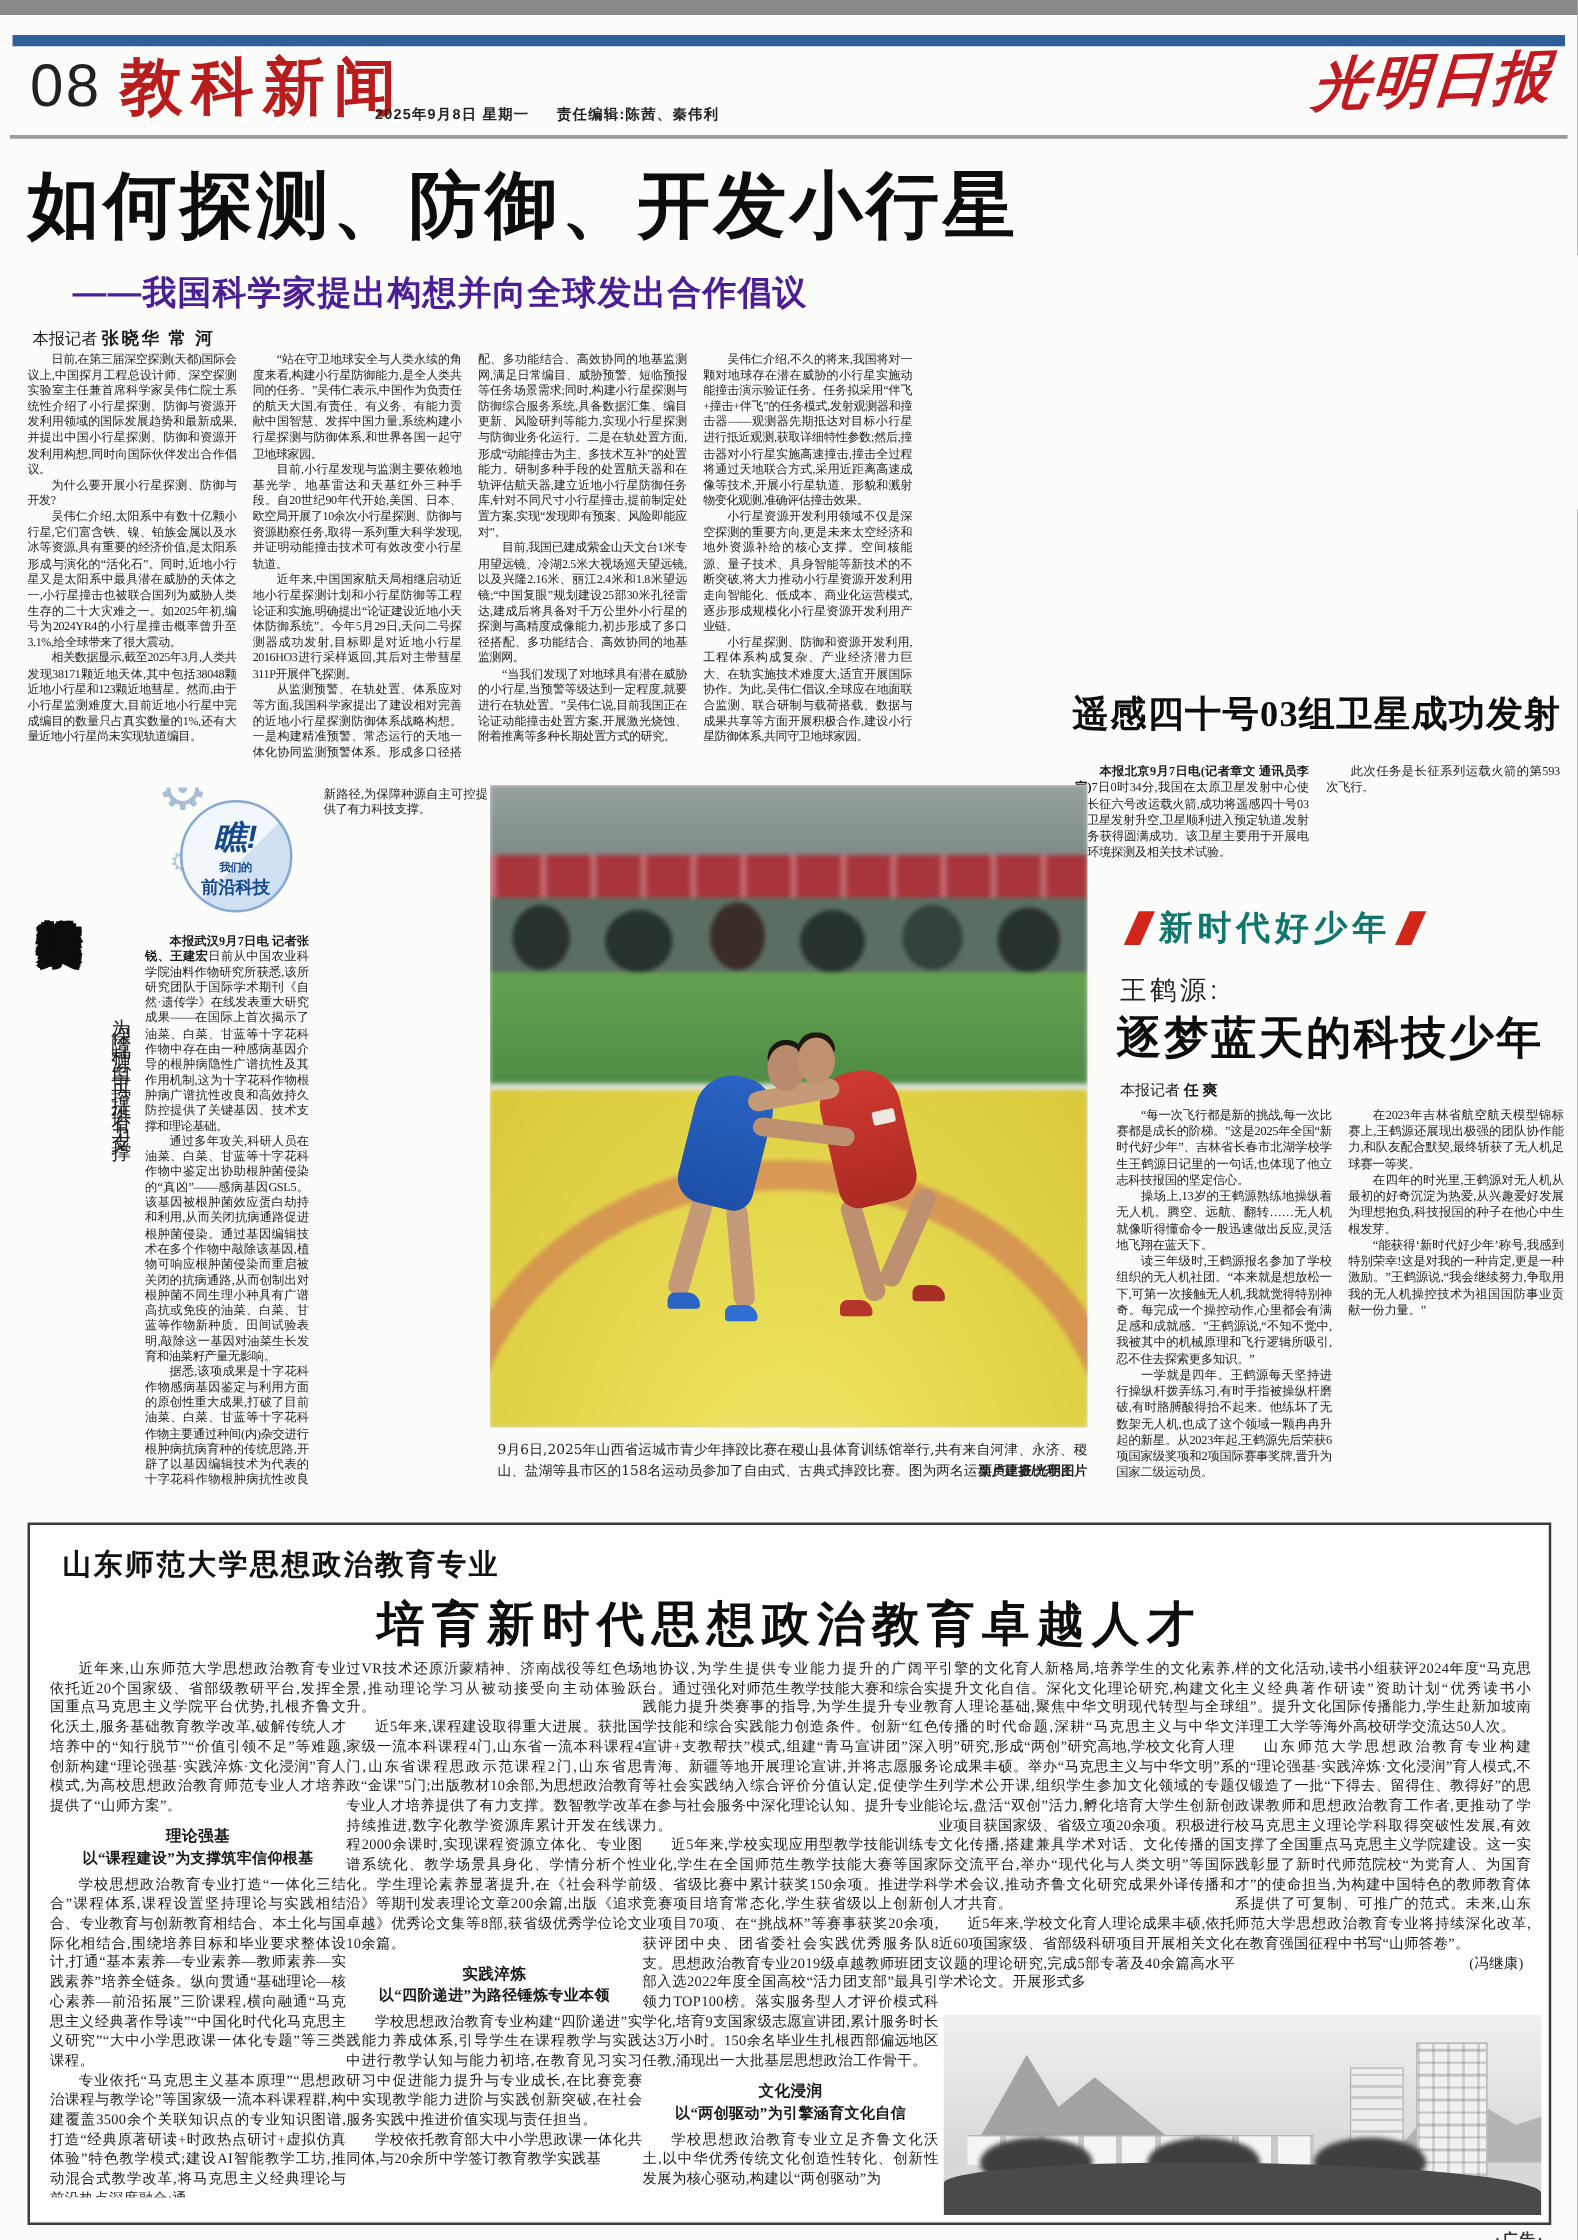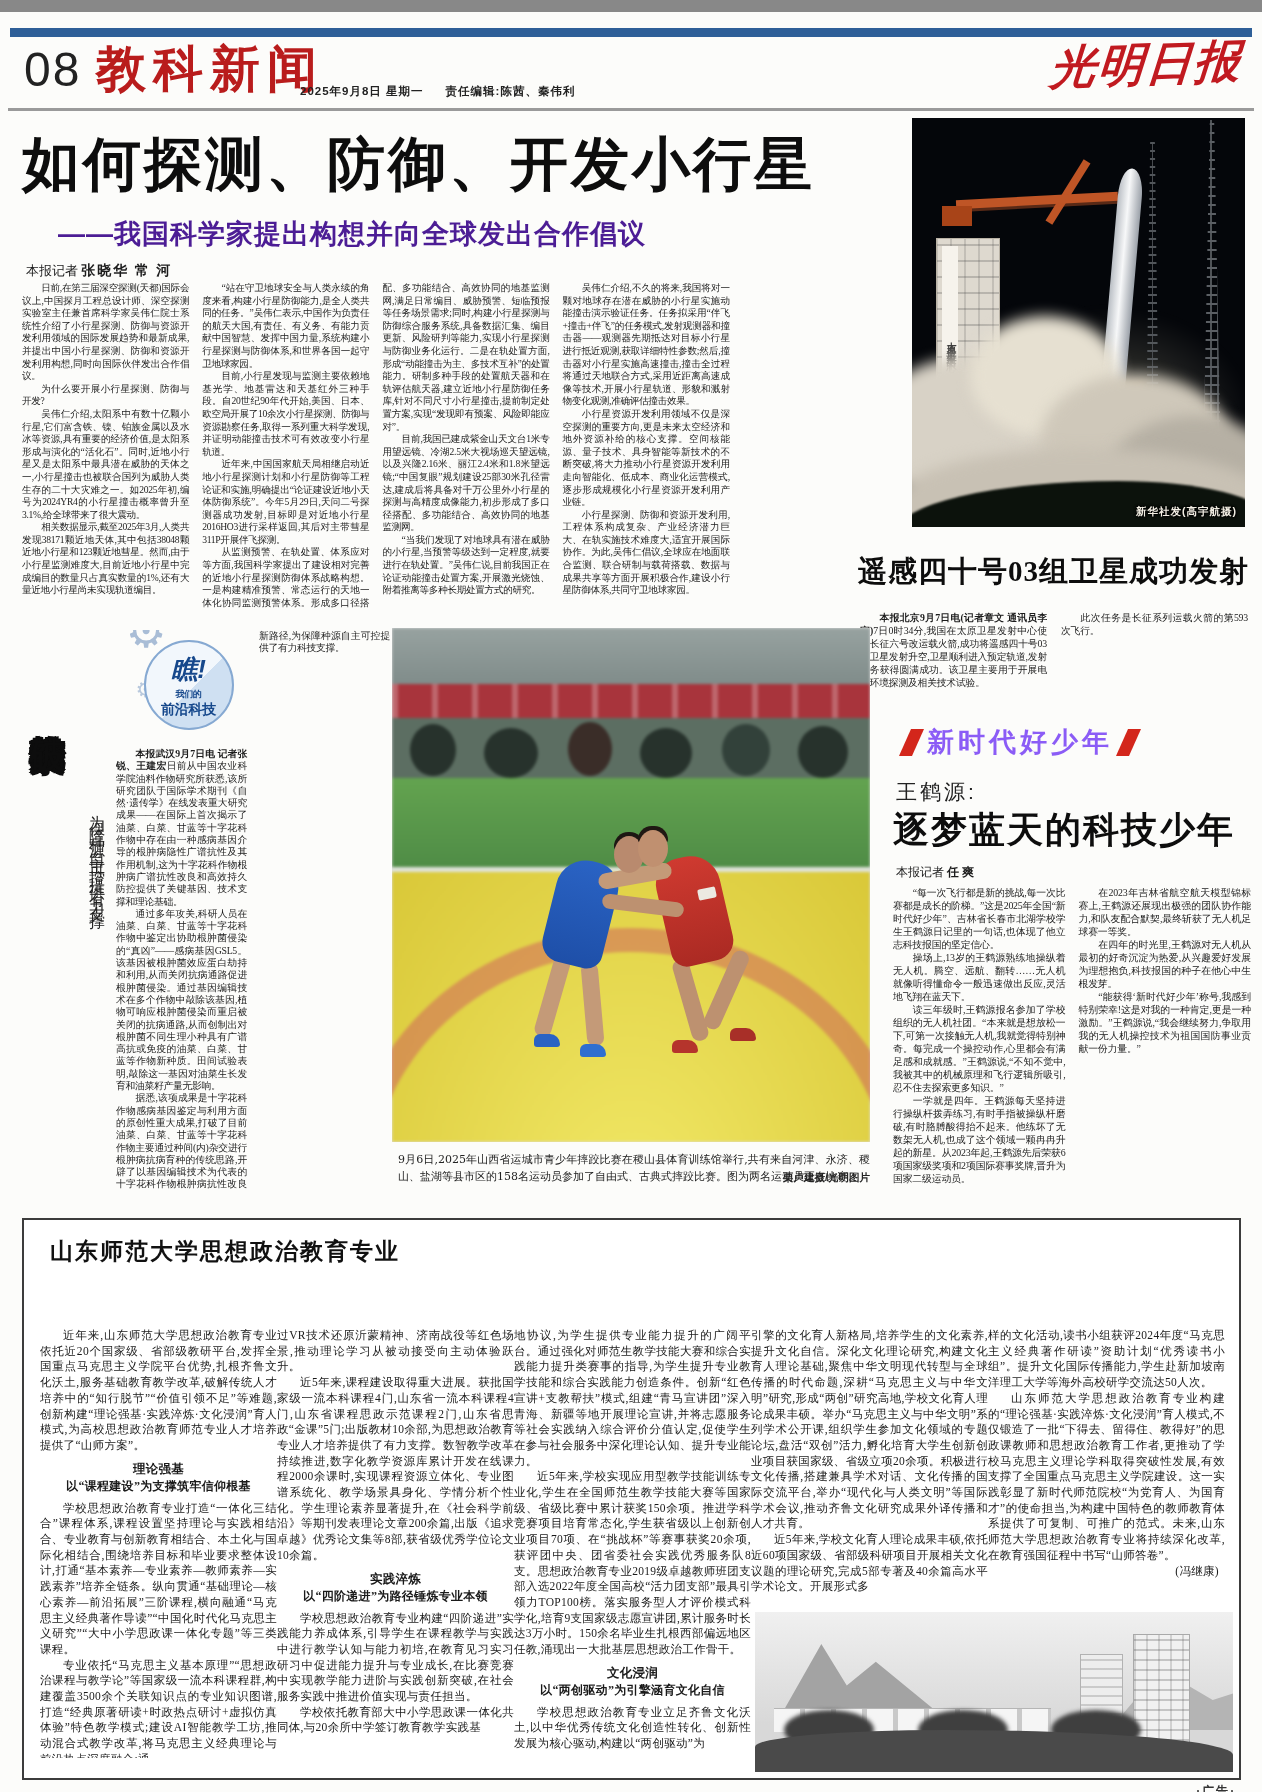--- a/index.html
+++ b/index.html
@@ -65,21 +65,21 @@
     text-shadow:0 0 3px #000,1px 1px 2px #000,-1px -1px 2px #000; letter-spacing:1px; }
 
   
   .yg-headline { left:858px; top:540px; width:390px; text-align:center; font:900 29px "Liberation Serif",serif; letter-spacing:1px; color:#0d0d0d; white-space:nowrap; }
   .yg-body { left:860px; top:600px; width:388px; height:90px; overflow:hidden;
     column-count:2; column-gap:14px; column-fill:auto; font-size:9.8px; line-height:12.9px; letter-spacing:-0.2px; text-align:justify; }
 
   
   .yo-badge { left:905px; top:712px; display:flex; align-items:center; gap:9px; }
   .yb-bar { width:13px; height:27px; background:#d3261b; transform:skewX(-24deg); }
-  .yb-text { font:900 27px "Liberation Sans",sans-serif; color:#8b5cf6; letter-spacing:4px; }
+  .yb-text { font:900 27px "Liberation Sans",sans-serif; color:#0f766e; letter-spacing:4px; }
   .yo-kicker { left:896px; top:766px; font:500 21px "Liberation Sans",sans-serif; color:#222; letter-spacing:3px; }
   .yo-headline { left:893px; top:794px; width:360px; font:900 36px "Liberation Serif",serif; letter-spacing:2px; color:#0d0d0d; white-space:nowrap; }
   .yo-byline { left:896px; top:852px; font:12px "Liberation Serif",serif; }
   .yo-body { left:893px; top:874px; width:358px; height:312px; overflow:hidden;
     column-count:2; column-gap:13px; column-fill:auto; font-size:9.9px; line-height:13px; letter-spacing:-0.2px; text-align:justify; }
 
   
   .cru-vtitle { left:22px; top:694px; height:500px; writing-mode:vertical-rl;
     font:900 37px "Liberation Sans",sans-serif; color:#0d0d0d; letter-spacing:0; }
   .cru-vsub { left:86px; top:790px; height:356px; writing-mode:vertical-rl;
@@ -190,40 +190,20 @@
     <p>目前,小行星发现与监测主要依赖地基光学、地基雷达和天基红外三种手段。自20世纪90年代开始,美国、日本、欧空局开展了10余次小行星探测、防御与资源勘察任务,取得一系列重大科学发现,并证明动能撞击技术可有效改变小行星轨道。</p>
     <p>近年来,中国国家航天局相继启动近地小行星探测计划和小行星防御等工程论证和实施,明确提出“论证建设近地小天体防御系统”。今年5月29日,天问二号探测器成功发射,目标即是对近地小行星2016HO3进行采样返回,其后对主带彗星311P开展伴飞探测。</p>
     <p>从监测预警、在轨处置、体系应对等方面,我国科学家提出了建设相对完善的近地小行星探测防御体系战略构想。一是构建精准预警、常态运行的天地一体化协同监测预警体系。形成多口径搭配、多功能结合、高效协同的地基监测网,满足日常编目、威胁预警、短临预报等任务场景需求;同时,构建小行星探测与防御综合服务系统,具备数据汇集、编目更新、风险研判等能力,实现小行星探测与防御业务化运行。二是在轨处置方面,形成“动能撞击为主、多技术互补”的处置能力。研制多种手段的处置航天器和在轨评估航天器,建立近地小行星防御任务库,针对不同尺寸小行星撞击,提前制定处置方案,实现“发现即有预案、风险即能应对”。</p>
     <p>目前,我国已建成紫金山天文台1米专用望远镜、冷湖2.5米大视场巡天望远镜,以及兴隆2.16米、丽江2.4米和1.8米望远镜;“中国复眼”规划建设25部30米孔径雷达,建成后将具备对千万公里外小行星的探测与高精度成像能力,初步形成了多口径搭配、多功能结合、高效协同的地基监测网。</p>
     <p>“当我们发现了对地球具有潜在威胁的小行星,当预警等级达到一定程度,就要进行在轨处置。”吴伟仁说,目前我国正在论证动能撞击处置方案,开展激光烧蚀、附着推离等多种长期处置方式的研究。</p>
     <p>吴伟仁介绍,不久的将来,我国将对一颗对地球存在潜在威胁的小行星实施动能撞击演示验证任务。任务拟采用“伴飞+撞击+伴飞”的任务模式,发射观测器和撞击器——观测器先期抵达对目标小行星进行抵近观测,获取详细特性参数;然后,撞击器对小行星实施高速撞击,撞击全过程将通过天地联合方式,采用近距离高速成像等技术,开展小行星轨道、形貌和溅射物变化观测,准确评估撞击效果。</p>
     <p>小行星资源开发利用领域不仅是深空探测的重要方向,更是未来太空经济和地外资源补给的核心支撑。空间核能源、量子技术、具身智能等新技术的不断突破,将大力推动小行星资源开发利用走向智能化、低成本、商业化运营模式,逐步形成规模化小行星资源开发利用产业链。</p>
     <p>小行星探测、防御和资源开发利用,工程体系构成复杂、产业经济潜力巨大、在轨实施技术难度大,适宜开展国际协作。为此,吴伟仁倡议,全球应在地面联合监测、联合研制与载荷搭载、数据与成果共享等方面开展积极合作,建设小行星防御体系,共同守卫地球家园。</p>
   </div>
 
-  <div class="abs rk">
-    <div class="abs rk-glow"></div>
-    <div class="abs rk-tower2"></div>
-    <div class="abs rk-tower1"></div>
-    <div class="abs rk-building"></div>
-    <div class="abs rk-sign">太原卫星发射中心</div>
-    <div class="abs rk-crane-d"></div>
-    <div class="abs rk-crane-h"></div>
-    <div class="abs rk-crane-box"></div>
-    <div class="abs rk-rocket"></div>
-    <div class="abs rk-flame"></div>
-    <div class="abs rk-flame-core"></div>
-    <div class="abs rk-smoke rk-s1"></div>
-    <div class="abs rk-smoke rk-s2"></div>
-    <div class="abs rk-smoke rk-s3"></div>
-    <div class="abs rk-smoke rk-s4"></div>
-    <div class="abs rk-smoke rk-s5"></div>
-    <div class="abs rk-hill"></div>
-    <div class="abs rk-credit">新华社发(高宇航摄)</div>
-  </div>
 
   <div class="abs yg-headline">遥感四十号03组卫星成功发射</div>
   <div class="abs yg-body">
     <p><b>本报北京9月7日电(记者章文 通讯员李宸)</b><span>7日0时34分,我国在太原卫星发射中心使用长征六号改运载火箭,成功将遥感四十号03组卫星发射升空,卫星顺利进入预定轨道,发射任务获得圆满成功。该卫星主要用于开展电磁环境探测及相关技术试验。</span></p>
     <p>此次任务是长征系列运载火箭的第593次飞行。</p>
   </div>
 
   <div class="abs yo-badge">
     <span class="yb-bar"></span>
     <span class="yb-text">新时代好少年</span>
@@ -298,20 +278,21 @@
       <div class="w-shoe w-sr2"></div>
     </div>
   </div>
   <div class="abs wrs-caption">
     <span>9月6日,2025年山西省运城市青少年摔跤比赛在稷山县体育训练馆举行,共有来自河津、永济、稷山、盐湖等县市区的158名运动员参加了自由式、古典式摔跤比赛。图为两名运动员正在比赛。</span>
     <div class="wrs-credit">栗卢建摄/光明图片</div>
   </div>
 
   <div class="abs adv">
     <div class="adv-kicker">山东师范大学思想政治教育专业</div>
+    <div class="adv-title">培育新时代思想政治教育卓越人才</div>
     <div class="adv-cols">
       <div class="adv-col">
         <p>近年来,山东师范大学思想政治教育专业依托近20个国家级、省部级教研平台,发挥全国重点马克思主义学院平台优势,扎根齐鲁文化沃土,服务基础教育教学改革,破解传统人才培养中的“知行脱节”“价值引领不足”等难题,创新构建“理论强基·实践淬炼·文化浸润”育人模式,为高校思想政治教育师范专业人才培养提供了“山师方案”。</p>
         <div class="adv-h1">理论强基</div>
         <div class="adv-h2">以“课程建设”为支撑筑牢信仰根基</div>
         <p>学校思想政治教育专业打造“一体化三结合”课程体系,课程设置坚持理论与实践相结合、专业教育与创新教育相结合、本土化与国际化相结合,围绕培养目标和毕业要求整体设计,打通“基本素养—专业素养—教师素养—实践素养”培养全链条。纵向贯通“基础理论—核心素养—前沿拓展”三阶课程,横向融通“马克思主义经典著作导读”“中国化时代化马克思主义研究”“大中小学思政课一体化专题”等三类课程。</p>
         <p>专业依托“马克思主义基本原理”“思想政治课程与教学论”等国家级一流本科课程群,构建覆盖3500余个关联知识点的专业知识图谱,打造“经典原著研读+时政热点研讨+虚拟仿真体验”特色教学模式;建设AI智能教学工坊,推动混合式教学改革,将马克思主义经典理论与前沿热点深度融合;通</p>
       </div>
       <div class="adv-col">
         <p style="text-indent:0">过VR技术还原沂蒙精神、济南战役等红色场景,推动理论学习从被动接受向主动体验跃升。</p>

